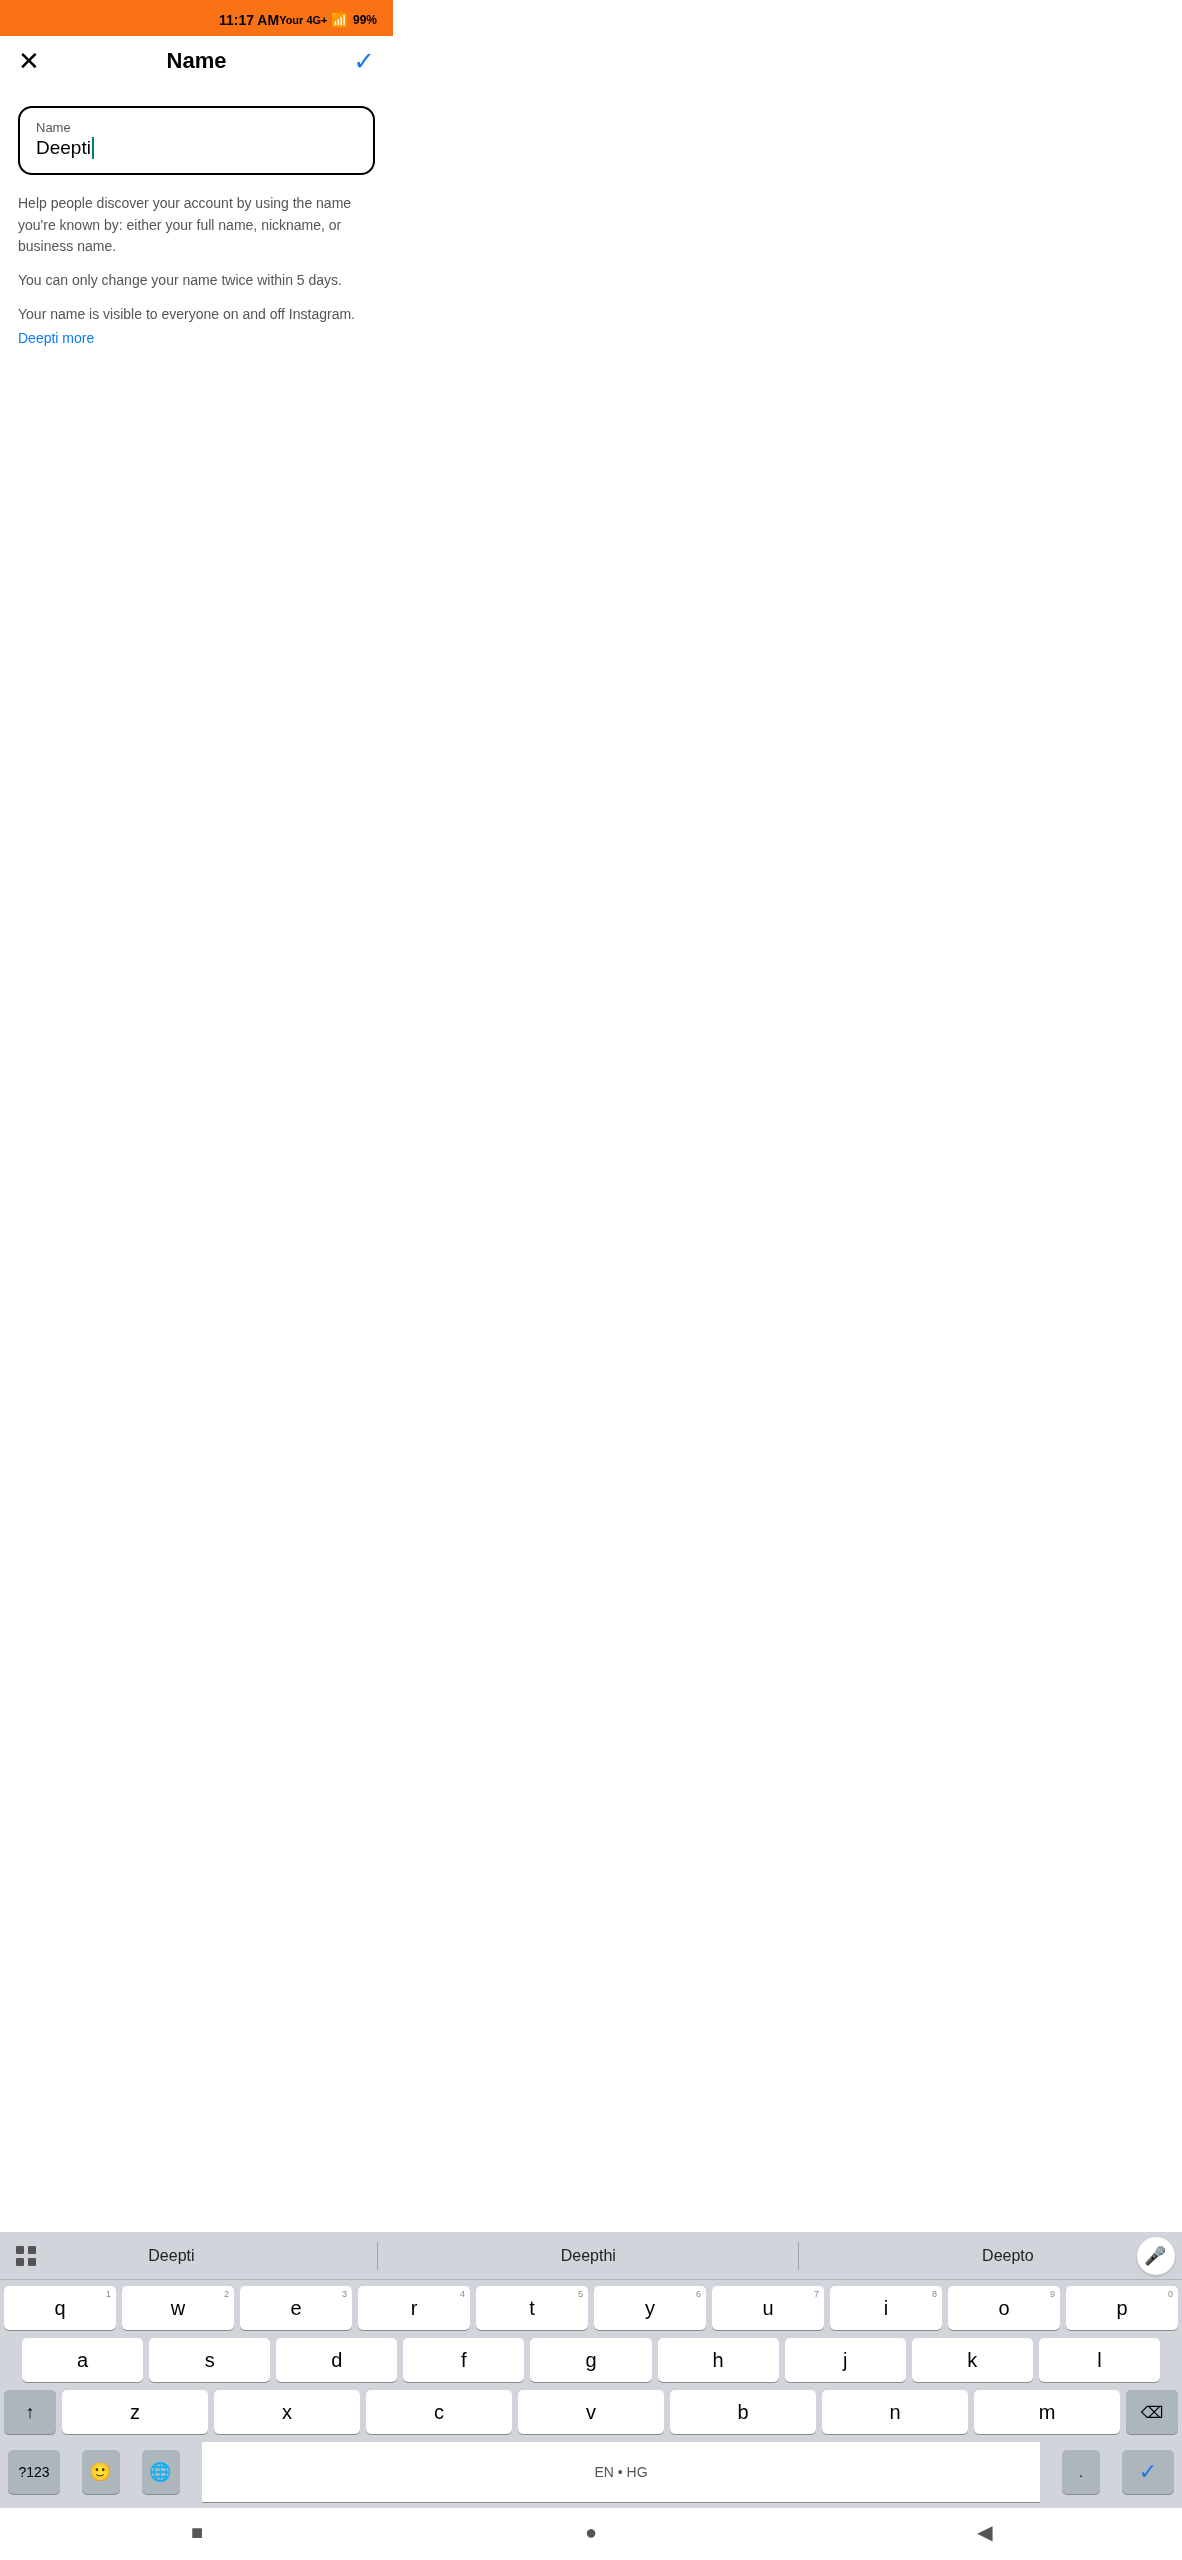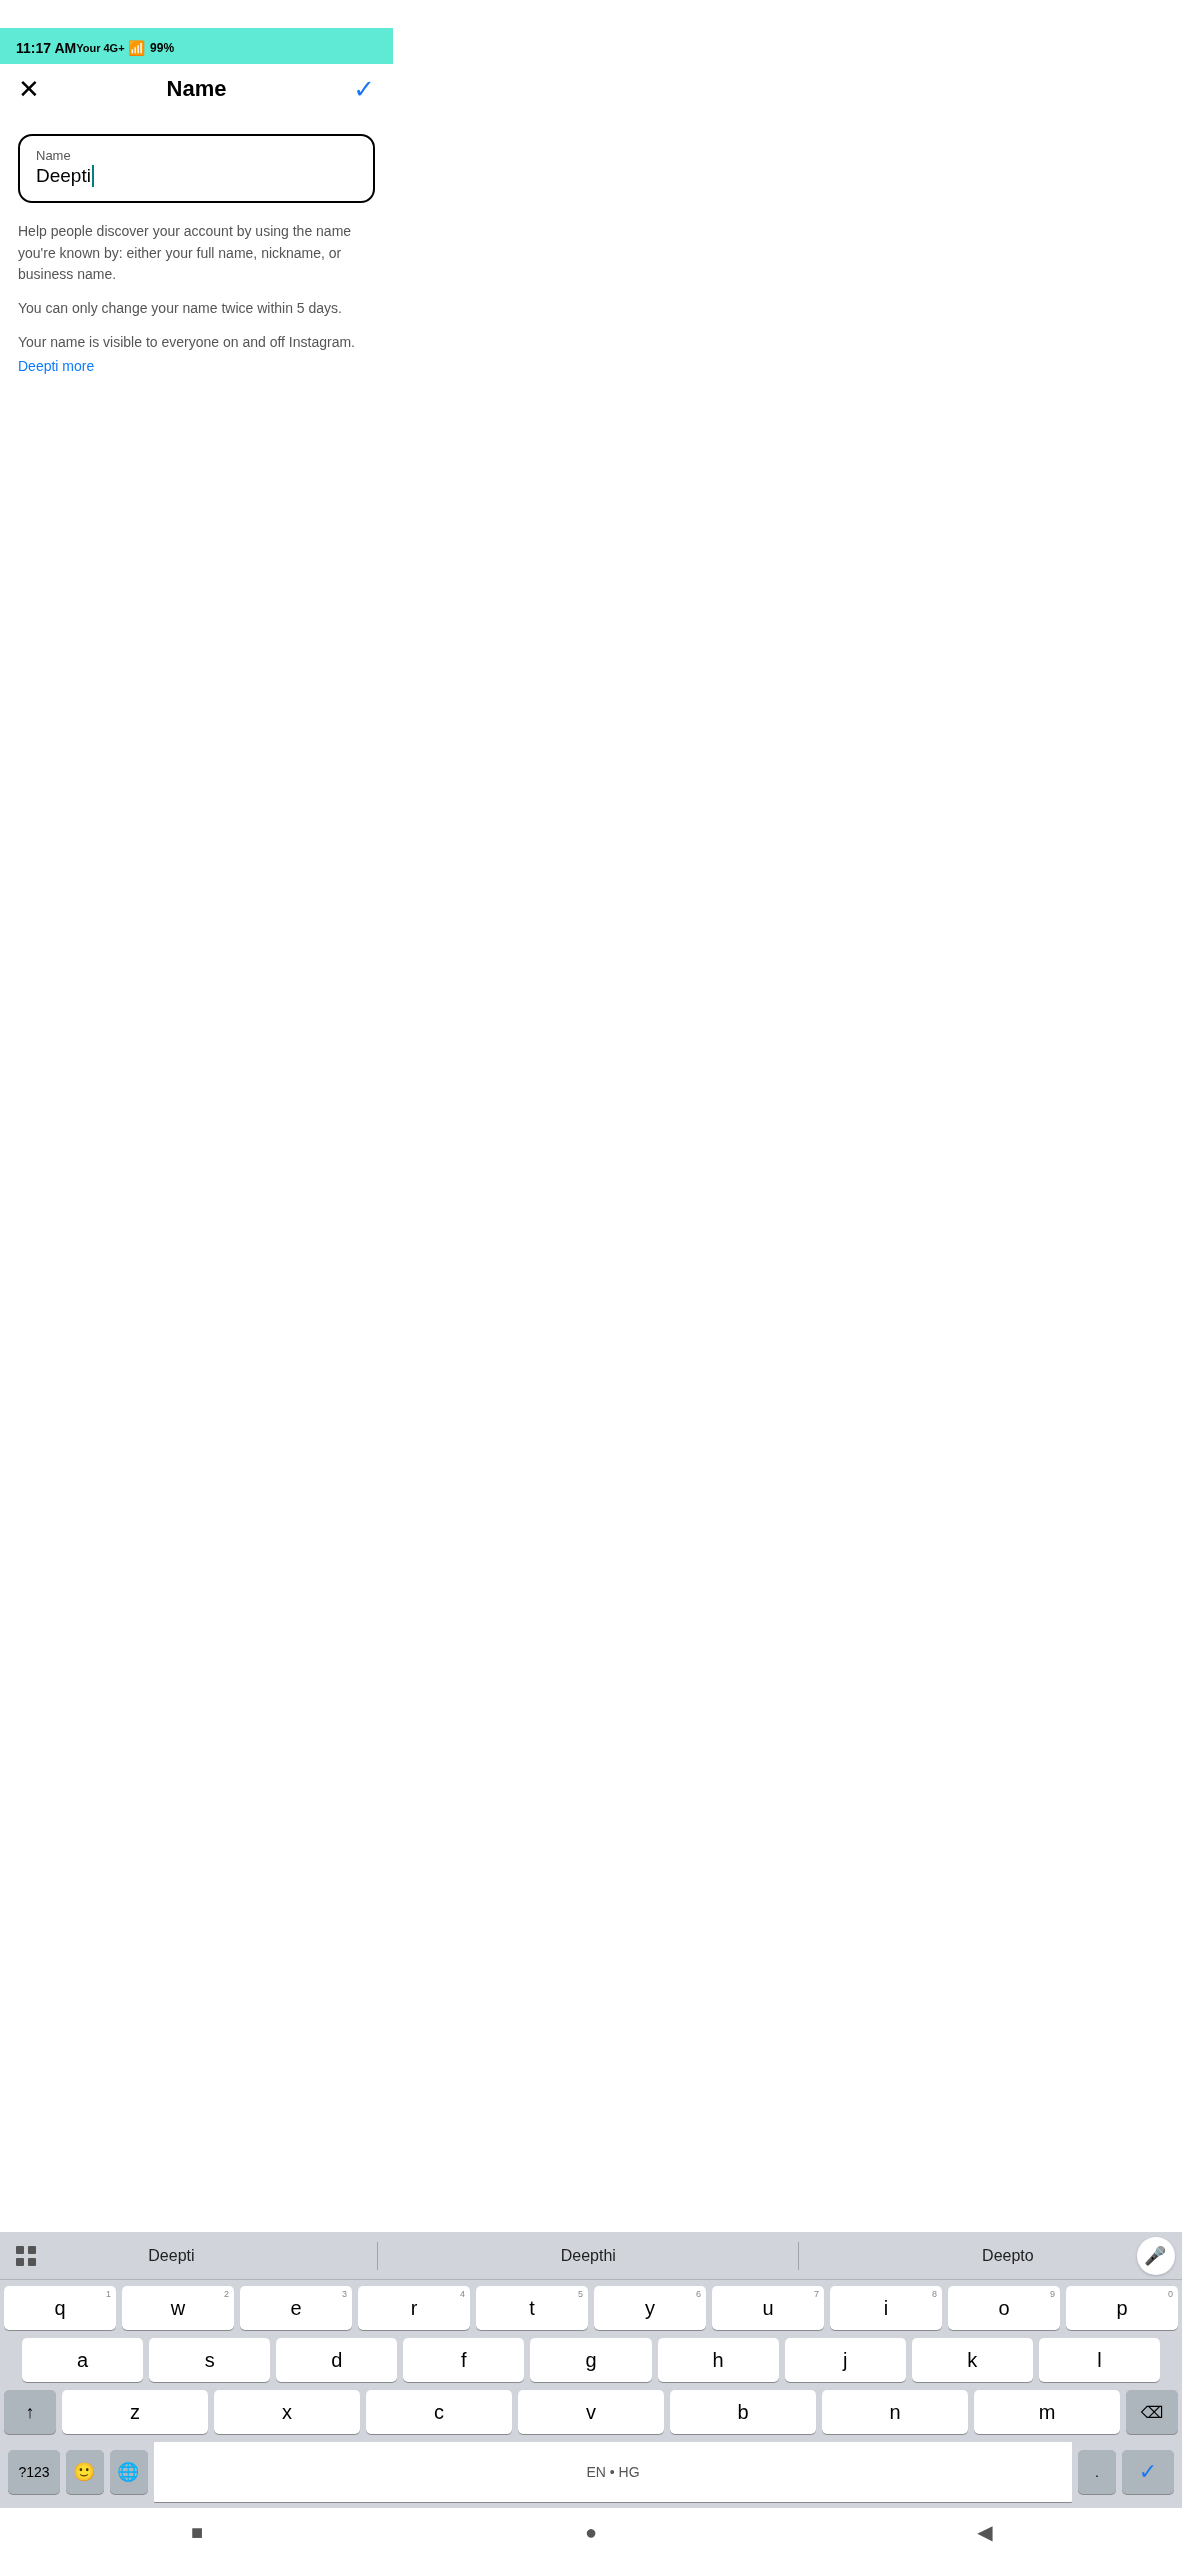--- a/index.html
+++ b/index.html
@@ -10,26 +10,25 @@
       min-height: 853px;
       font-family: -apple-system, 'Helvetica Neue', Arial, sans-serif;
       background: #fff;
       overflow-x: hidden;
       font-size: 16px;
     }
 
     
     .status-bar {
       display: flex;
-      justify-content: flex-start;
+      justify-content: flex-end;
       align-items: center;
       padding: 8px 16px 4px 16px;
       height: 36px;
-      background: #5eead4;
-      margin-top: 28px;
+      background: #f97316;
     }
     .status-time {
       font-size: 14px;
       font-weight: 600;
       color: #000;
     }
     .status-icons {
       display: flex;
       align-items: center;
       gap: 4px;
@@ -252,21 +251,21 @@
       box-shadow: 0 1px 0 rgba(0,0,0,0.35);
       font-size: 14px;
       color: #555;
       cursor: pointer;
     }
 
     
     .bottom-function-row {
       display: flex;
       align-items: center;
-      gap: 6px;
+      gap: 22px;
       padding: 0 4px 4px 4px;
     }
     .fn-key {
       background: #adb5bd;
       border-radius: 5px;
       box-shadow: 0 1px 0 rgba(0,0,0,0.35);
       height: 44px;
       display: flex;
       align-items: center;
       justify-content: center;

